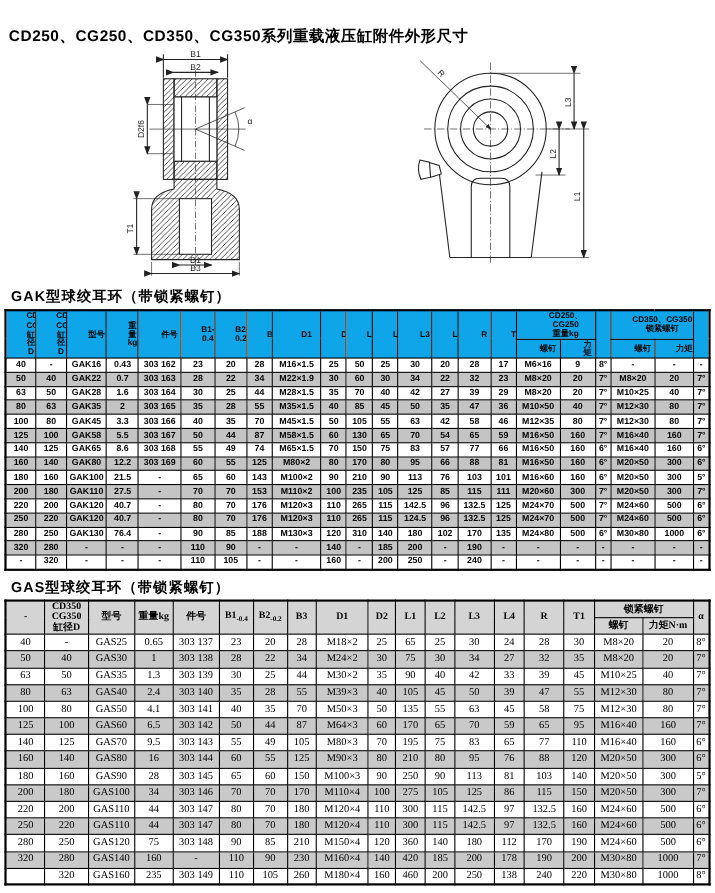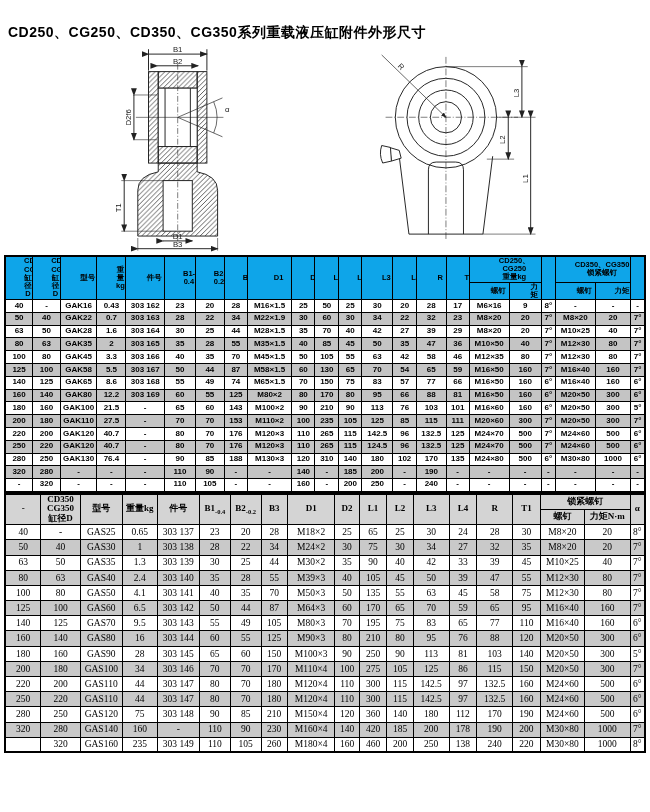--- a/index.html
+++ b/index.html
@@ -128,20 +128,21 @@
 
         <line x1="165" y1="72" x2="165" y2="192" marker-start="url(#arrB)" marker-end="url(#arrB)"></line>
       </g>
       <text x="30" y="22" text-anchor="middle" transform="rotate(45 30 22)">R</text>
       <text x="153" y="47" text-anchor="middle" transform="rotate(-90 153 47)">L3</text>
       <text x="139" y="95" text-anchor="middle" transform="rotate(-90 139 95)">L2</text>
       <text x="162" y="135" text-anchor="middle" transform="rotate(-90 162 135)">L1</text>
     </svg>
   </div>
 
+  <div class="section-heading">GAK型球绞耳环（带锁紧螺钉）</div>
 
   <table class="gak">
     <colgroup>
       <col style="width:4.3%">
         <col style="width:4.3%">
         <col style="width:5.7%">
         <col style="width:4.5%">
       <col style="width:6.0%">
         <col style="width:4.8%">
         <col style="width:4.5%">
@@ -555,20 +556,21 @@
           <td>-</td>
           <td>-</td>
           <td>-</td>
           <td>-</td>
           <td>-</td>
           <td>-</td>
         </tr>
       </tbody>
   </table>
 
+  <div class="section-heading">GAS型球绞耳环（带锁紧螺钉）</div>
 
   <table class="gas">
     <colgroup>
       <col style="width:5.6%">
         <col style="width:6.1%">
         <col style="width:6.6%">
         <col style="width:5.4%">
       <col style="width:6.6%">
         <col style="width:4.8%">
         <col style="width:4.8%">

